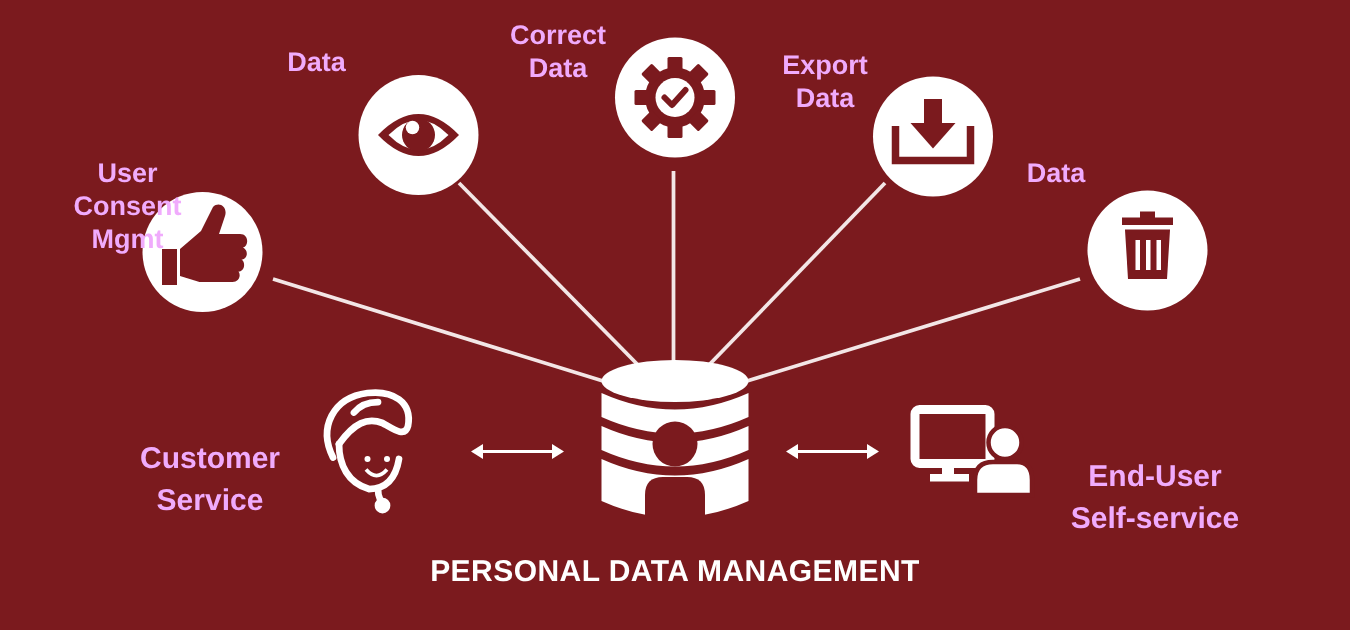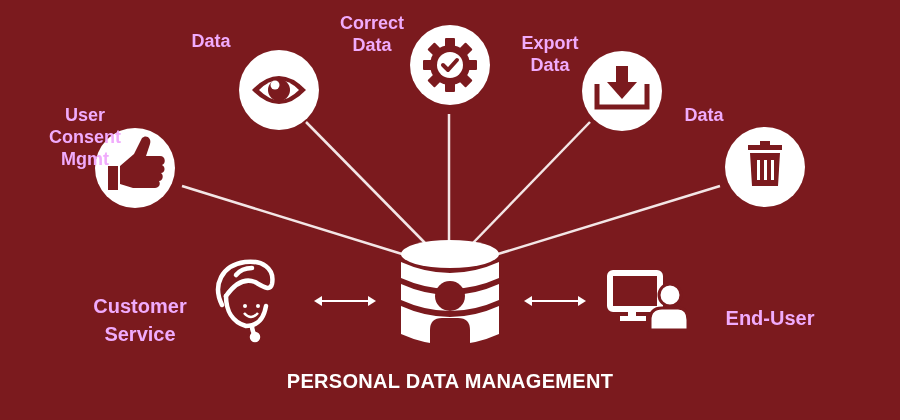--- a/index.html
+++ b/index.html
@@ -134,15 +134,16 @@
 <div class="label" style="left:664px; top:104px; width:80px;">
   <span class="l1">Data</span>
 </div>
 
 <div class="label big" style="left:80px; top:272px; width:120px;">
   <span class="l1">Customer</span>
   <span class="l1">Service</span>
 </div>
 <div class="label big" style="left:700px; top:284px; width:140px;">
   <span class="l1">End-User</span>
+  <span class="l1">Self-service</span>
 </div>
 
 <div class="title">PERSONAL DATA MANAGEMENT</div>
 
 </body></html>

